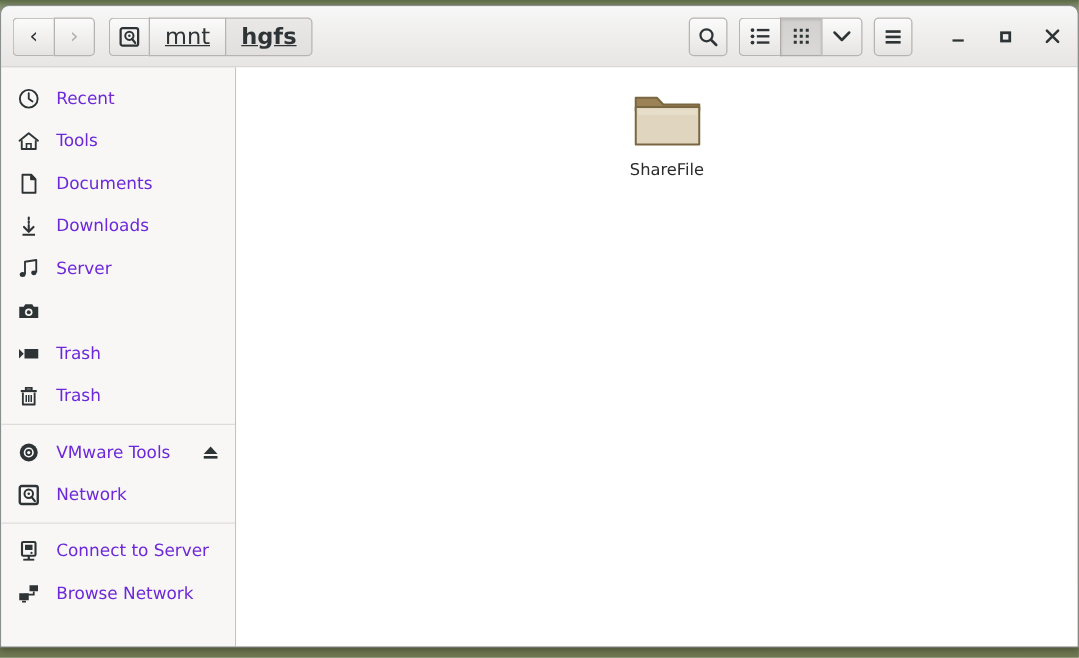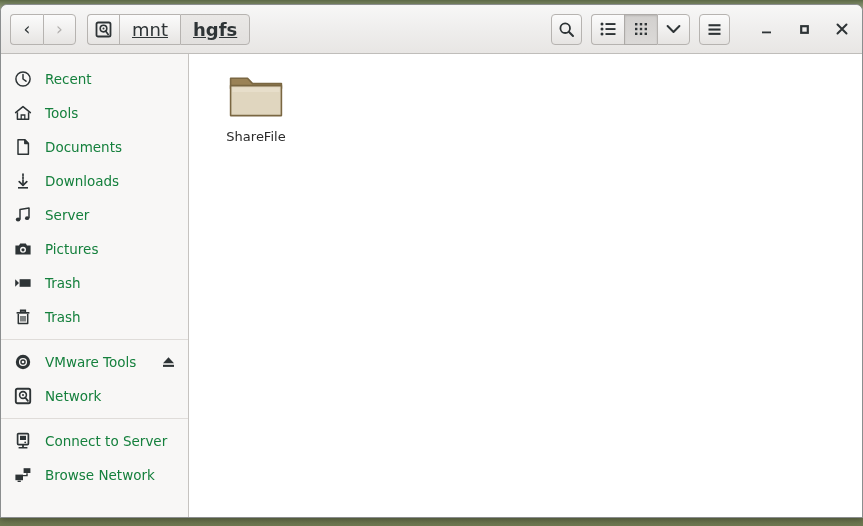--- a/index.html
+++ b/index.html
@@ -120,21 +120,21 @@
     border-right: 1px solid #c6c3c0;
     padding-top: 8px;
     overflow: hidden;
   }
 
   .side-item {
     height: 34px;
     display: flex;
     align-items: center;
     padding: 0 12px 0 12px;
-    color: #15803d;
+    color: #6d28d9;
     font-size: 13.5px;
     cursor: default;
   }
   .side-item .sico {
     width: 20px; height: 20px;
     display: flex; align-items: center; justify-content: center;
     margin-right: 12px;
     flex: 0 0 auto;
     color: #2e3436;
   }
@@ -153,20 +153,21 @@
     background: #ffffff;
     position: relative;
     padding: 14px 0 0 0;
   }
 
   #icon-grid {
     display: flex;
     flex-wrap: wrap;
     align-content: flex-start;
     padding-left: 16px;
+    justify-content: center;
   }
 
   .file-item {
     width: 102px;
     padding: 6px 2px 8px 2px;
     display: flex;
     flex-direction: column;
     align-items: center;
     cursor: default;
   }
@@ -372,21 +373,20 @@
         </div>
 
         <div class="side-item">
           <span class="sico">
             <svg width="18" height="18" viewBox="0 0 18 18">
               <path d="M1.4 5.4 L5 5.4 L6.2 3.4 L11.8 3.4 L13 5.4 L16.6 5.4 L16.6 14.4 L1.4 14.4 Z" fill="#2e3436"></path>
               <circle cx="9" cy="9.8" r="3" fill="#f8f7f6"></circle>
               <circle cx="9" cy="9.8" r="1.6" fill="#2e3436"></circle>
             </svg>
           </span>
-          <span class="slabel">Pictures</span>
         </div>
 
         <div class="side-item">
           <span class="sico">
             <svg width="18" height="18" viewBox="0 0 18 18">
               <path d="M1.2 5.2 L5 9 L1.2 12.8 Z" fill="#2e3436"></path>
               <rect x="5.6" y="5.2" width="11" height="7.6" fill="#2e3436"></rect>
             </svg>
           </span>
           <span class="slabel">Trash</span>

